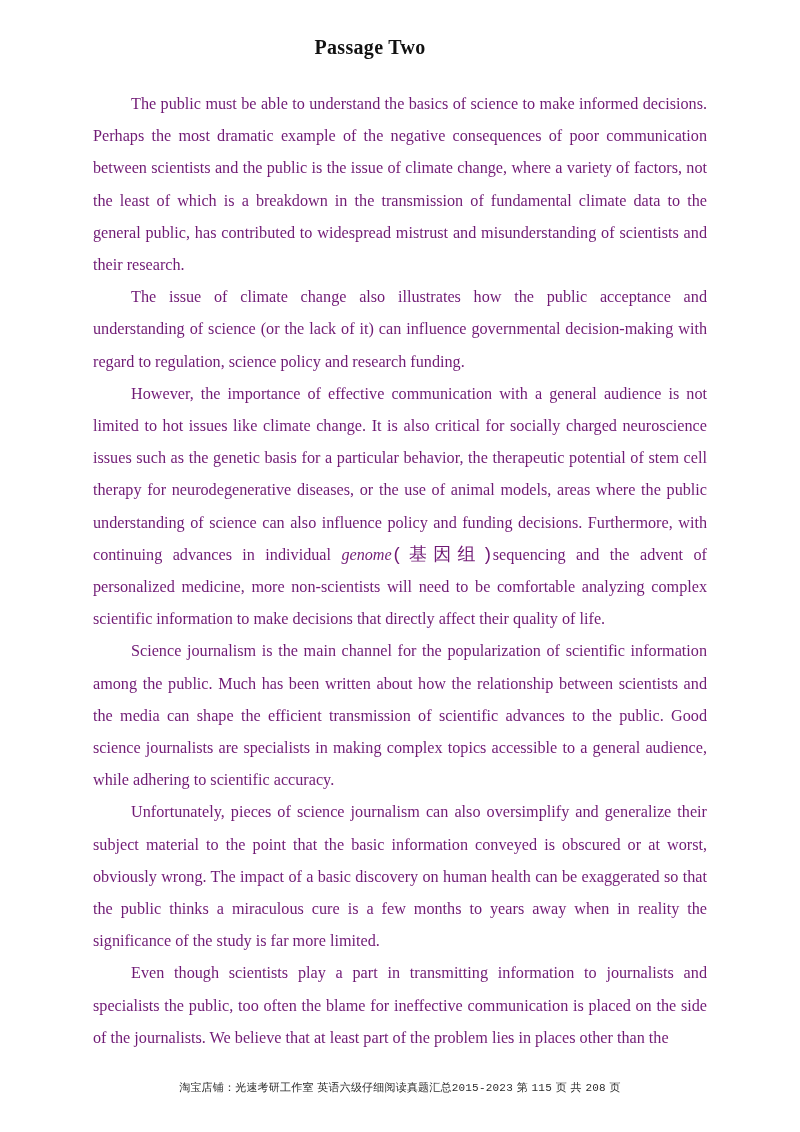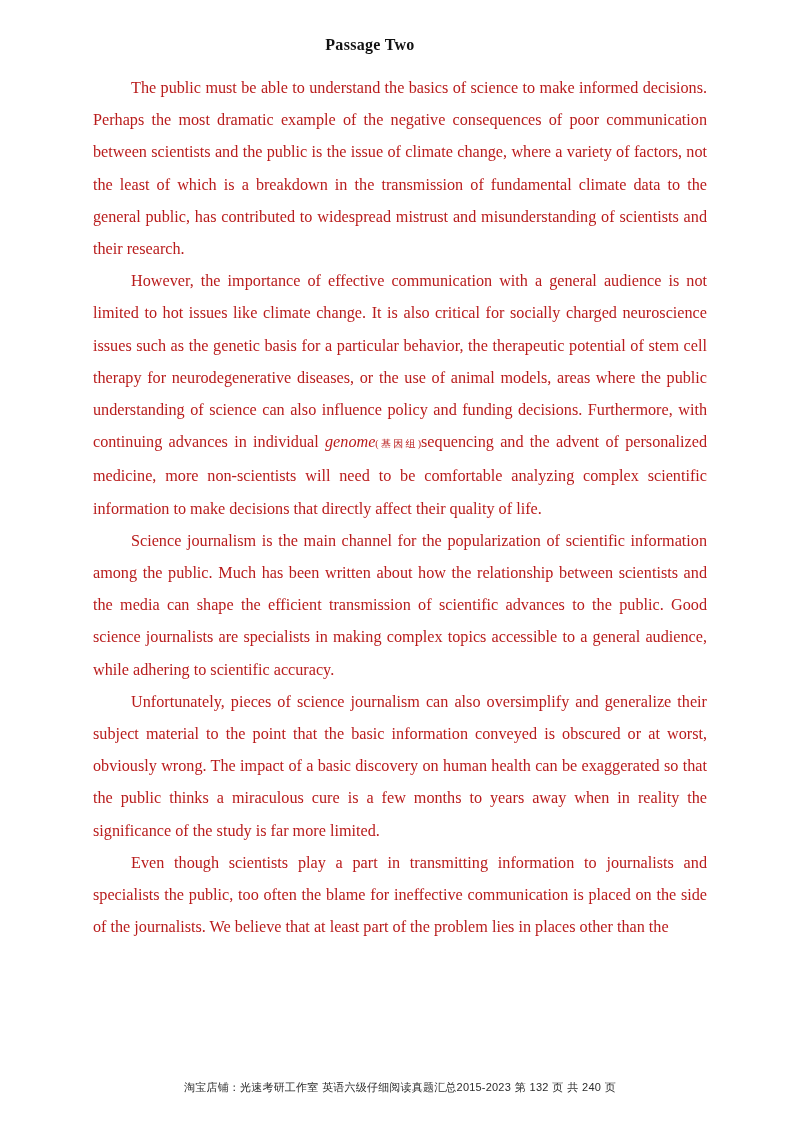--- a/index.html
+++ b/index.html
@@ -20,87 +20,88 @@
     height: 1132px;
     background: #ffffff;
     box-sizing: border-box;
   }
   .page-title {
     position: absolute;
     top: 36px;
     left: 0;
     width: 740px;
     text-align: center;
-    font-size: 16px;
+    font-size: 20px;
     font-weight: bold;
     letter-spacing: 0.3px;
     color: #111111;
   }
   .body-text {
     position: absolute;
     top: 72px;
     left: 93px;
     width: 614px;
     height: 1008px;
     overflow: hidden;
   }
   p.para {
-    margin: 0 0 0 0;
+    margin: 16px 0 0 0;
     padding: 0;
     text-align: justify;
     text-justify: inter-word;
     text-indent: 38px;
     font-size: 16.2px;
     line-height: 32.2px;
-    color: #b91c1c;
+    color: #701a75;
     -webkit-hyphens: none;
     hyphens: none;
   }
   p.para + p.para {
     margin-top: 0px;
   }
   .cjk {
-    font-family: Liberation Serif, serif;
-    font-size: 10px;
+    font-family: Liberation Mono, monospace;
+    font-size: 18px;
   }
   em.term {
   }
   .footer {
     position: absolute;
     left: 0;
     top: 1080px;
     width: 800px;
     text-align: center;
     font-family: "DejaVu Sans", "Liberation Sans", sans-serif;
     font-size: 11px;
     color: #2b2b2b;
     letter-spacing: 0.2px;
     white-space: nowrap;
   }
   .footer .num {
-    font-family: Liberation Sans, sans-serif;
+    font-family: Liberation Mono, monospace;
   }
 </style>
 </head>
 <body>
 
 <div class="page">
 
   <div class="page-title">Passage Two</div>
 
   <div class="body-text">
 
     <p class="para">The public must be able to understand the basics of science to make informed decisions. Perhaps the most dramatic example of the negative consequences of poor communication between scientists and the public is the issue of climate change, where a variety of factors, not the least of which is a breakdown in the transmission of fundamental climate data to the general public, has contributed to widespread mistrust and misunderstanding of scientists and their research.</p>
 
+    <p class="para">The issue of climate change also illustrates how the public acceptance and understanding of science (or the lack of it) can influence governmental decision-making with regard to regulation, science policy and research funding.</p>
 
     <p class="para"><span>However, the importance of effective communication with a general audience is not limited to hot issues like climate change. It is also critical for socially charged neuroscience issues such as the genetic basis for a particular behavior, the therapeutic potential of stem cell therapy for neurodegenerative diseases, or the use of animal models, areas where the public understanding of science can also influence policy and funding decisions. Furthermore, with continuing advances in individual </span><em class="term">genome</em><span class="cjk">(基因组)</span><span>sequencing and the advent of personalized medicine, more non-scientists will need to be comfortable analyzing complex scientific information to make decisions that directly affect their quality of life.</span></p>
 
     <p class="para">Science journalism is the main channel for the popularization of scientific information among the public. Much has been written about how the relationship between scientists and the media can shape the efficient transmission of scientific advances to the public. Good science journalists are specialists in making complex topics accessible to a general audience, while adhering to scientific accuracy.</p>
 
     <p class="para">Unfortunately, pieces of science journalism can also oversimplify and generalize their subject material to the point that the basic information conveyed is obscured or at worst, obviously wrong. The impact of a basic discovery on human health can be exaggerated so that the public thinks a miraculous cure is a few months to years away when in reality the significance of the study is far more limited.</p>
 
     <p class="para">Even though scientists play a part in transmitting information to journalists and specialists the public, too often the blame for ineffective communication is placed on the side of the journalists. We believe that at least part of the problem lies in places other than the</p>
 
   </div>
 
-  <div class="footer"><span>淘宝店铺：光速考研工作室</span>&nbsp;<span>英语六级仔细阅读真题汇总</span><span class="num">2015-2023</span>&nbsp;<span>第</span>&nbsp;<span class="num">132</span>&nbsp;<span>页</span>&nbsp;<span>共</span>&nbsp;<span class="num">240</span>&nbsp;<span>页</span></div>
+  <div class="footer"><span>淘宝店铺：光速考研工作室</span>&nbsp;<span>英语六级仔细阅读真题汇总</span><span class="num">2015-2023</span>&nbsp;<span>第</span>&nbsp;<span class="num">115</span>&nbsp;<span>页</span>&nbsp;<span>共</span>&nbsp;<span class="num">208</span>&nbsp;<span>页</span></div>
 
 </div>
 
 </body></html>

